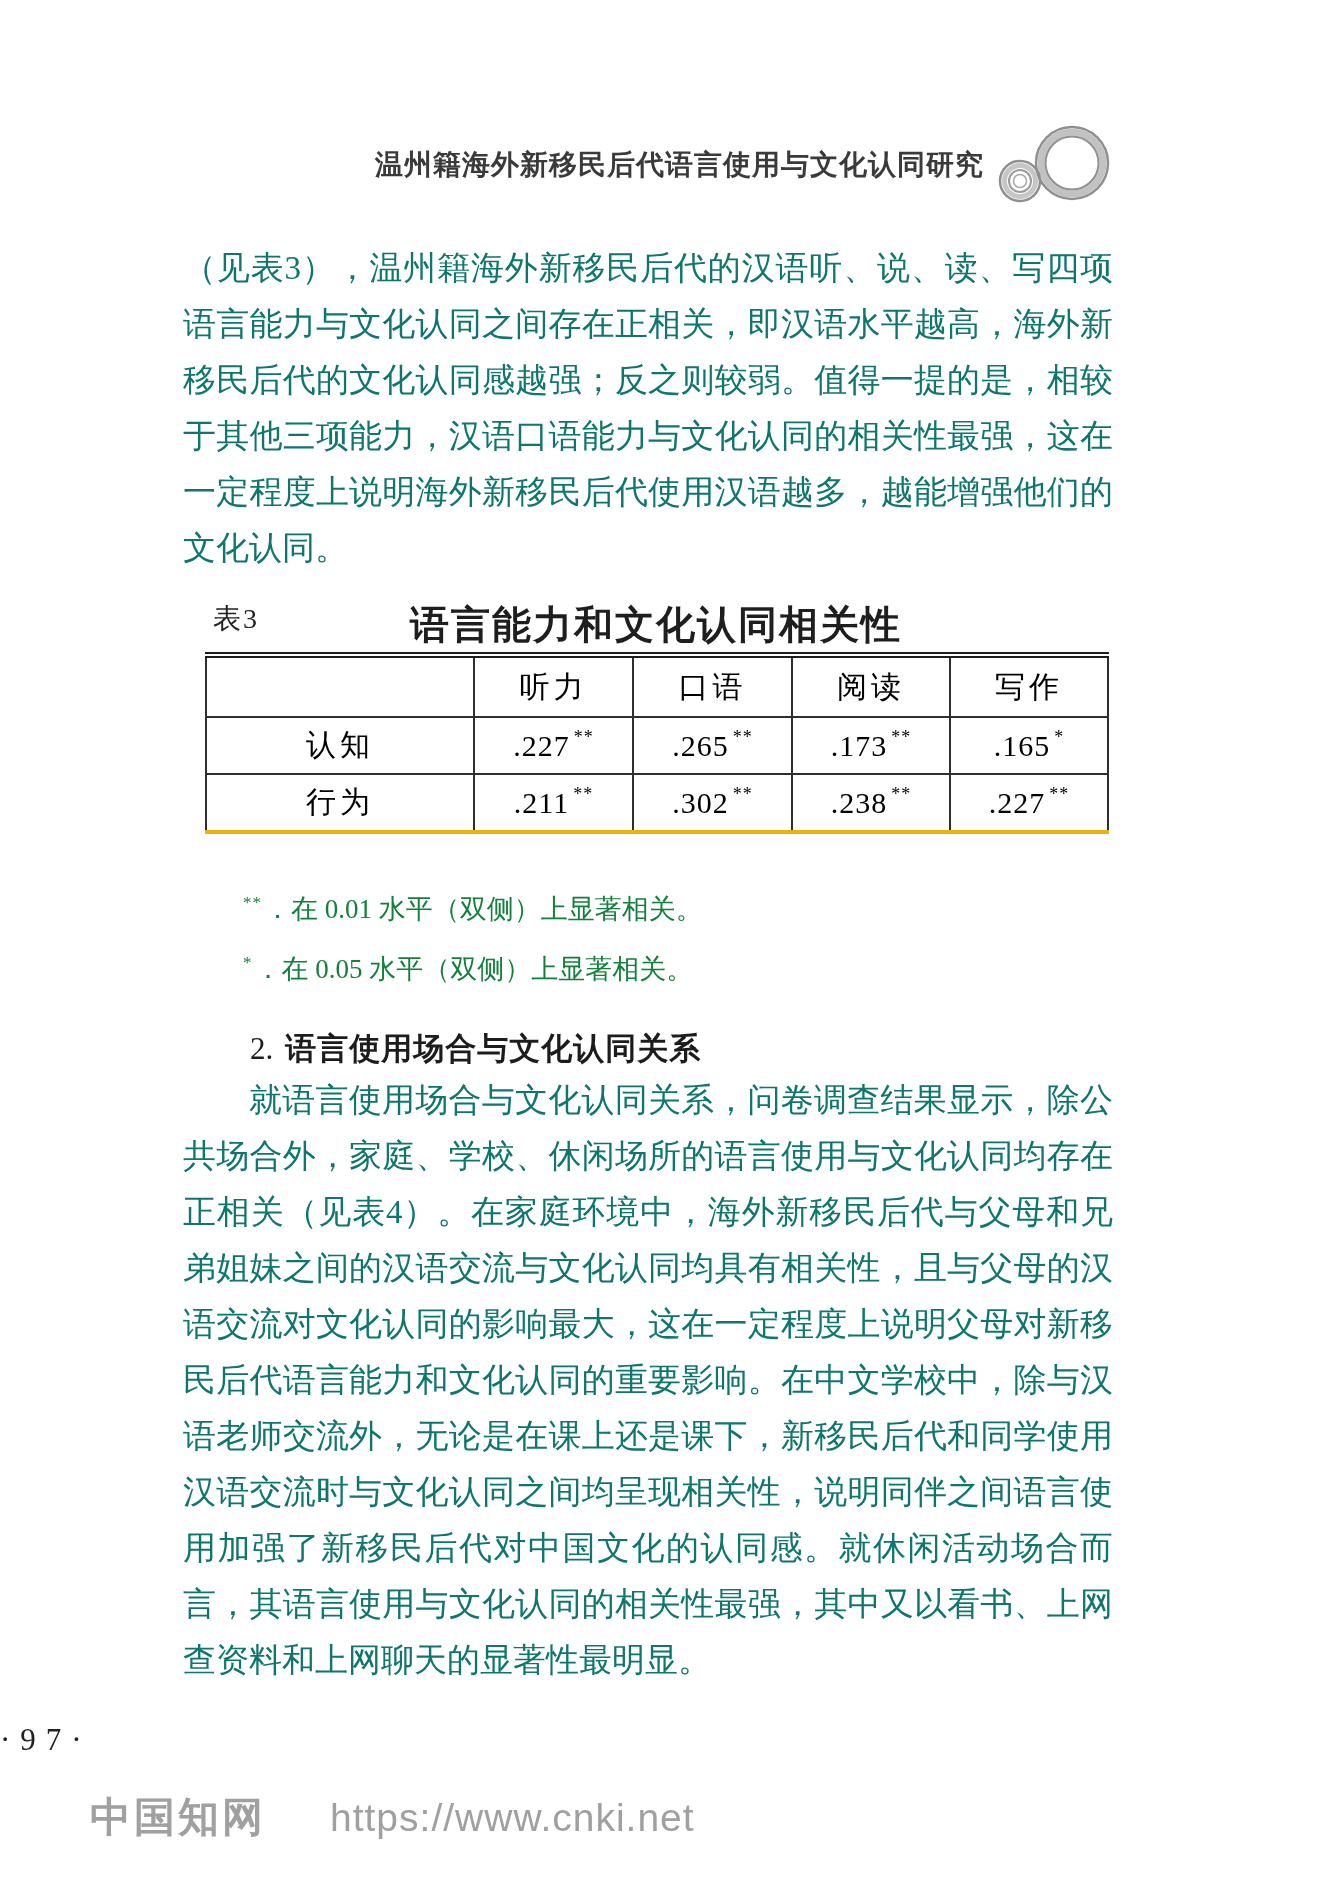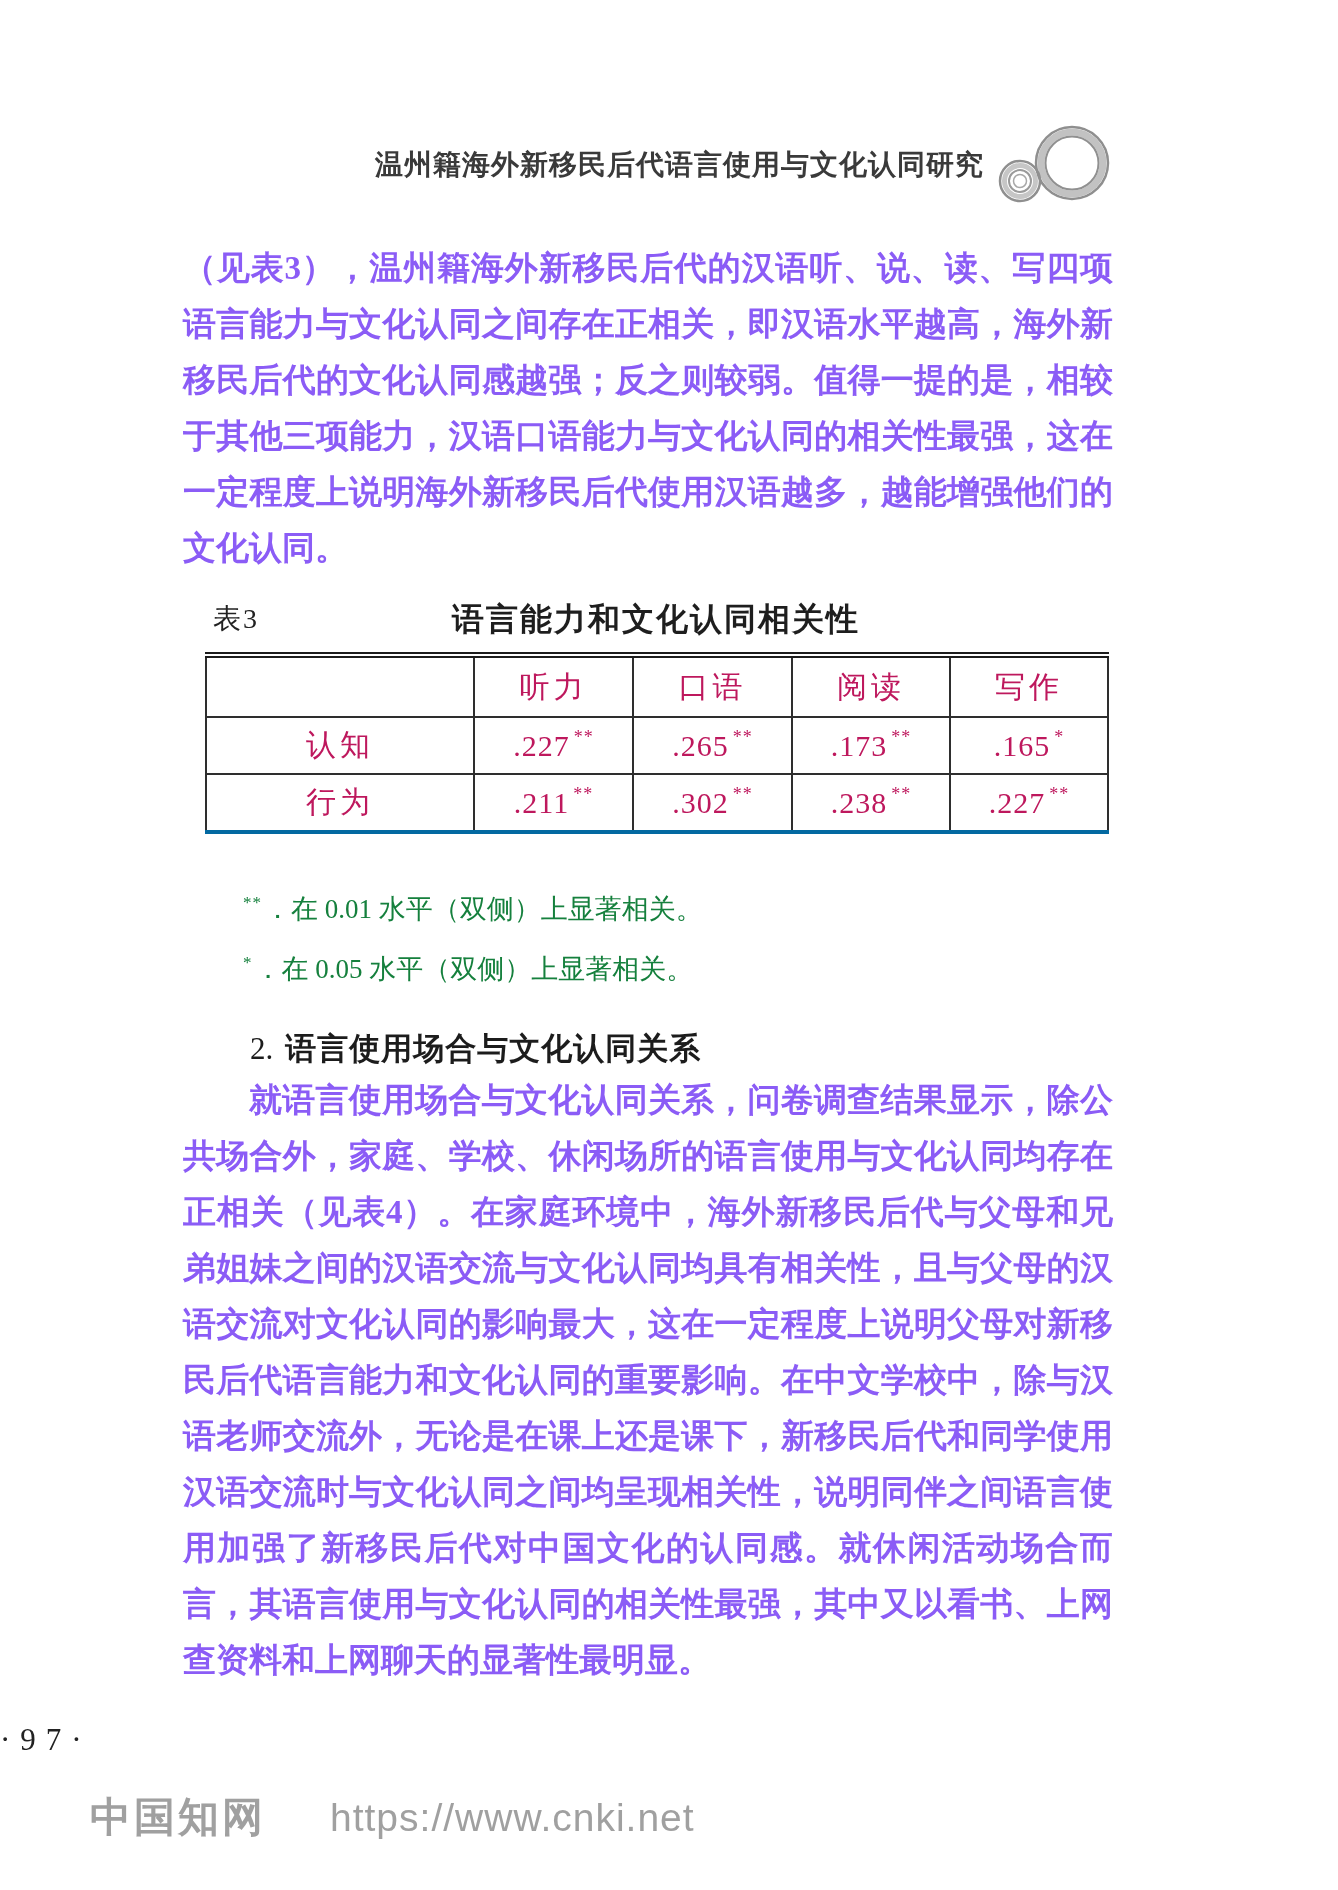--- a/index.html
+++ b/index.html
@@ -20,46 +20,45 @@
   .running-head .rh-title{
     font-family:"Liberation Sans","DejaVu Sans",sans-serif;
     font-weight:bold;font-size:28px;color:#3a3a3a;letter-spacing:1px;
     white-space:nowrap;
   }
   .rh-logo{display:block;}
   
   .para{
     position:absolute;left:183px;width:930px;
     font-size:33px;line-height:56px;
-    text-align:justify;color:#8b5cf6;
+    text-align:justify;color:#0f766e;
     margin:0;
-    font-weight:bold;
   }
   .para1{top:240px;}
   .para2{top:1072px;text-indent:2em;}
   
   .tbl-caption{
     position:absolute;top:598px;left:205px;width:902px;height:46px;
   }
   .tbl-caption .tbl-label{
     position:absolute;left:8px;top:2px;
     font-size:28px;color:#222;letter-spacing:2px;
   }
   .tbl-caption .tbl-title{
     display:block;text-align:center;
     font-family:"Liberation Sans","DejaVu Sans",sans-serif;
-    font-weight:bold;font-size:32px;color:#1e1e1e;letter-spacing:2px;
+    font-weight:bold;font-size:39px;color:#1e1e1e;letter-spacing:2px;
   }
   
   table.corr{
     position:absolute;top:652px;left:205px;
     width:902px;border-collapse:collapse;table-layout:fixed;
     border-top:6px double #1c1c1c;
-    border-bottom:4px solid #0369a1;
-    font-size:30px;color:#be185d;
+    border-bottom:4px solid #eab308;
+    font-size:30px;color:#000000;
   }
   table.corr th,table.corr td{
     border:2px solid #2e2e2e;
     text-align:center;vertical-align:middle;
     font-weight:400;padding:0;
   }
   table.corr thead th{height:58px;letter-spacing:4px;}
   table.corr tbody td{height:55px;}
   table.corr .rowlabel{letter-spacing:4px;}
   table.corr .val{letter-spacing:1px;}

